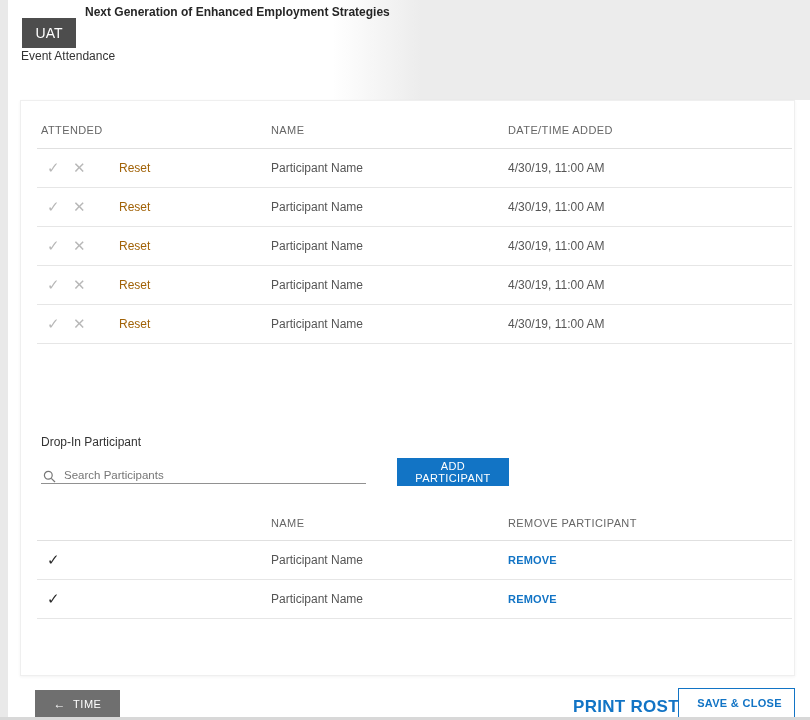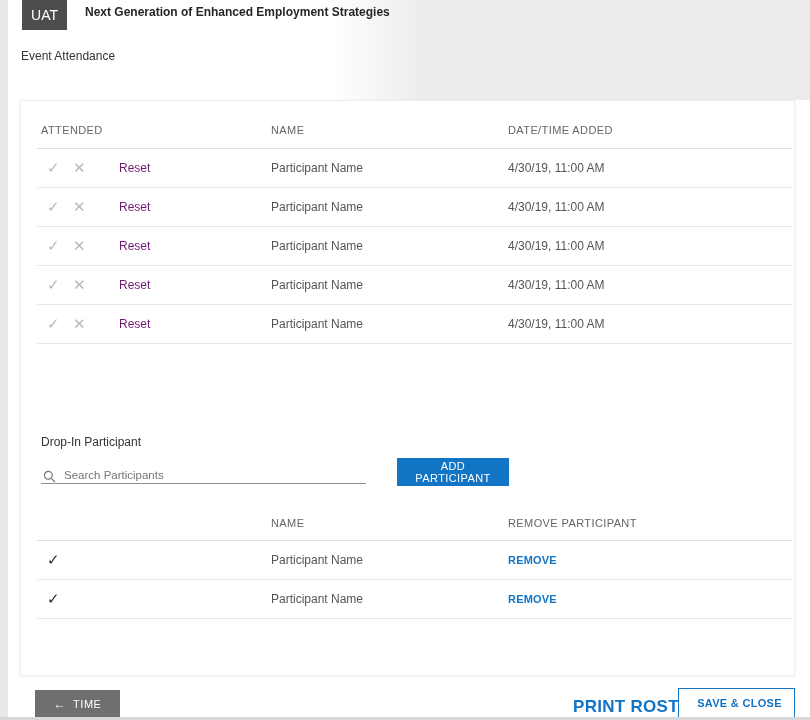--- a/index.html
+++ b/index.html
@@ -10,21 +10,21 @@
     -webkit-font-smoothing: antialiased;
   }
   .header-band {
     position: absolute; left: 0; top: 0; width: 810px; height: 100px;
     background: linear-gradient(90deg, #ffffff 0%, #ffffff 41%, #ececec 52%, #ececec 100%);
   }
   .left-strip { position: absolute; left: 0; top: 0; width: 8px; height: 720px; background: #e9e9e9; z-index: 5; }
   .bottom-strip { position: absolute; left: 0; top: 717px; width: 810px; height: 3px; background: #d8d8d8; z-index: 6; }
 
   .uat-badge {
-    position: absolute; left: 22px; top: 0; width: 45px; height: 30px;
+    position: absolute; left: 22px; top: 18px; width: 54px; height: 30px;
     background: #4d4d4d; color: #ffffff; font-size: 14px;
     display: flex; align-items: center; justify-content: center; z-index: 2;
   }
   .app-title { position: absolute; left: 85px; top: 5px; font-size: 12px; font-weight: 700; color: #262626; z-index: 2; }
   .page-title { position: absolute; left: 21px; top: 49px; font-size: 12px; font-weight: 400; color: #333333; z-index: 2; }
 
   .card {
     position: absolute; left: 20px; top: 100px; width: 775px; height: 576px;
     background: #ffffff; border: 1px solid #efefef; box-shadow: 0 1px 3px rgba(0,0,0,0.05);
     z-index: 1;
@@ -36,21 +36,21 @@
   .thead { display: flex; align-items: center; height: 38px; border-bottom: 1px solid #e0e0e0; margin-top: 10px; }
   .thead2 { height: 36px; margin-top: 19px; }
   .th { font-size: 11px; color: #666666; letter-spacing: 0.4px; }
   .c1 { width: 234px; padding-left: 4px; }
   .c2 { width: 237px; }
   .c3 { flex: 1; }
   .trow { display: flex; align-items: center; height: 39px; border-bottom: 1px solid #e6e6e6; font-size: 12px; color: #555555; }
   .att-cell { display: flex; align-items: center; }
   .icon-check { color: #b8b8b8; font-size: 15px; margin-left: 6px; width: 16px; cursor: pointer; }
   .icon-x     { color: #b8b8b8; font-size: 15px; margin-left: 10px; width: 16px; cursor: pointer; }
-  .reset-link { margin-left: 30px; color: #701a75; cursor: pointer; }
+  .reset-link { margin-left: 30px; color: #a16207; cursor: pointer; }
   .dark-check { color: #2b2b2b; font-size: 15px; margin-left: 6px; width: 16px; }
   .remove-link { color: #1274c5; font-size: 11px; font-weight: 700; letter-spacing: 0.2px; cursor: pointer; text-decoration: none; }
 
   .search-row { display: flex; align-items: flex-start; margin: 8px 0 0 20px; height: 29px; }
   .search-box { width: 325px; height: 27px; border-bottom: 1px solid #919191; display: flex; align-items: flex-end; }
   .search-icon { margin-left: 2px; display: flex; align-items: center; }
   .search-input {
     border: none; outline: none; background: transparent; flex: 1;
     font-size: 11.5px; color: #333333; padding: 0 0 2px 8px; font-family: "Liberation Sans", sans-serif;
   }

